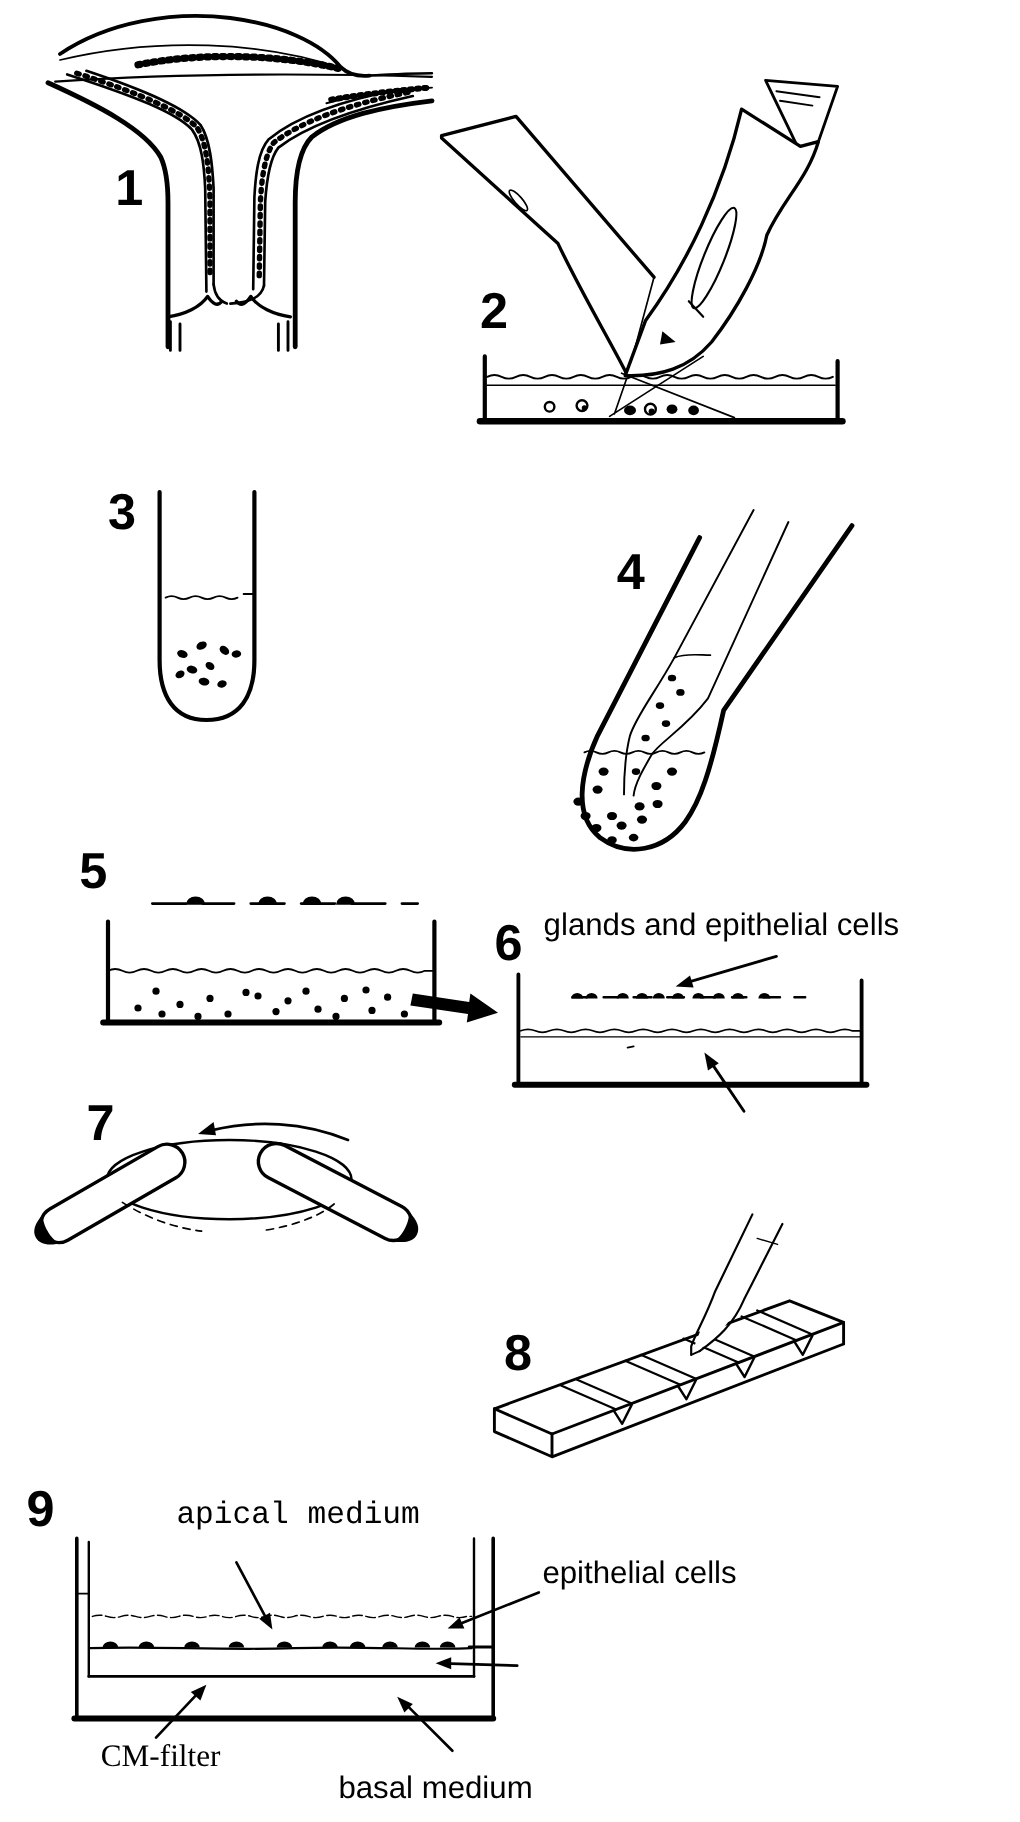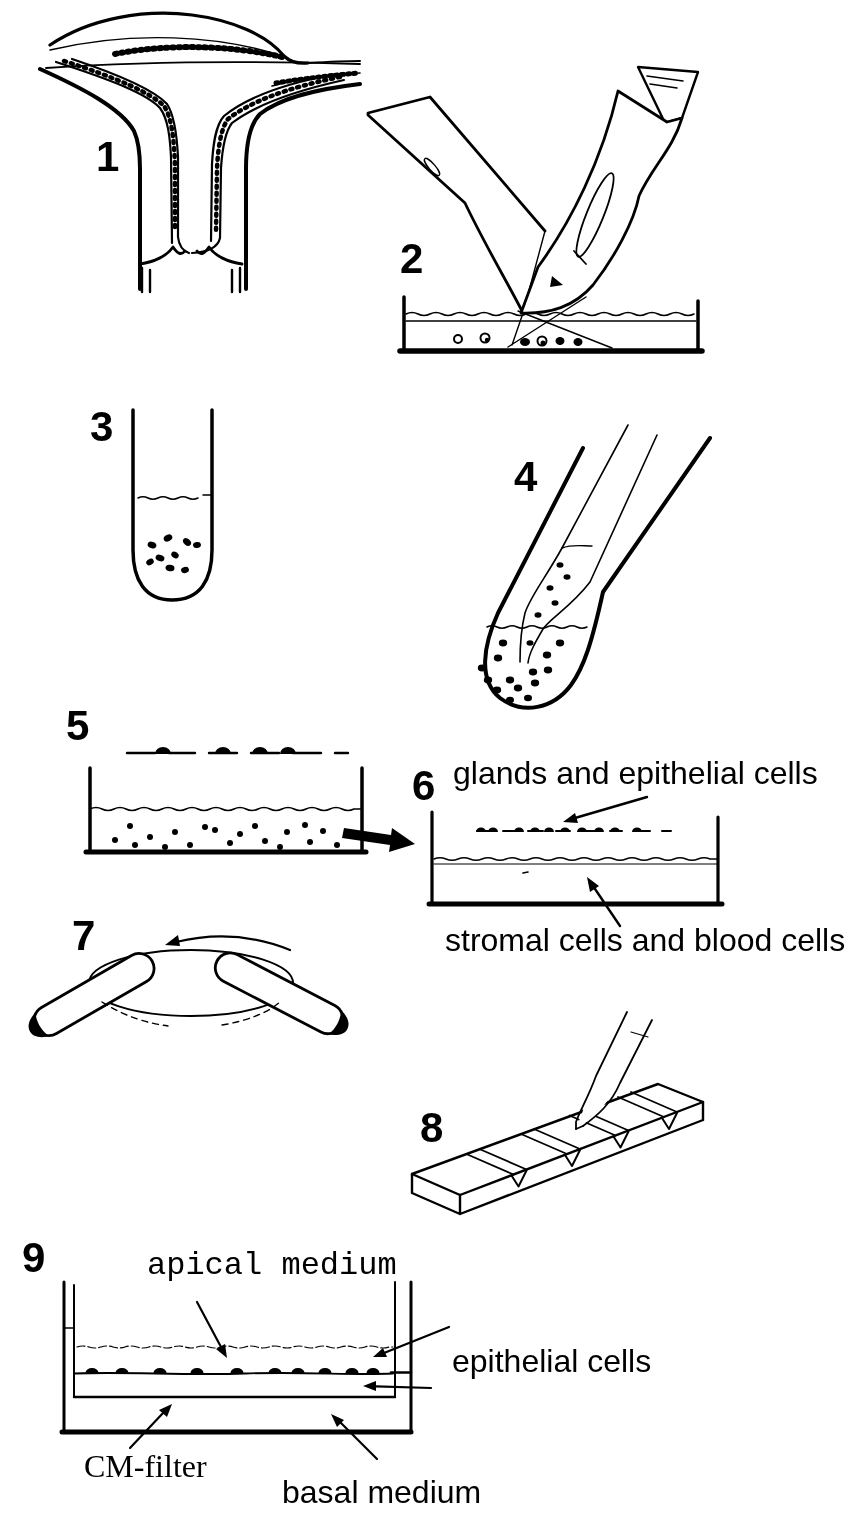--- a/index.html
+++ b/index.html
@@ -1,20 +1,20 @@
 <!DOCTYPE html>
 <html><head>
 <meta charset="utf-8">
 <style>
   html,body{margin:0;padding:0;background:#fff;}
   #fig{position:relative;width:850px;height:1518px;background:#fff;overflow:hidden;
        font-family:"Liberation Sans",sans-serif;color:#000;}
   .num{position:absolute;font-weight:bold;font-size:42px;line-height:1;white-space:nowrap;
        letter-spacing:0;color:#000;}
-  .lbl{position:absolute;font-size:32px;line-height:1.05;white-space:nowrap;color:#000;}
+  .lbl{position:absolute;font-size:26px;line-height:1.05;white-space:nowrap;color:#000;}
   svg{position:absolute;overflow:visible;}
   svg *{vector-effect:none;}
   .ink{stroke:#000;fill:none;stroke-linecap:round;stroke-linejoin:round;}
   .fill{fill:#000;stroke:none;}
   .wht{fill:#fff;stroke:none;}
 </style>
 </head>
 <body>
 
 <div id="fig">
@@ -234,19 +234,18 @@
   <span class="num" style="left:400px;top:238px;">2</span>
   <span class="num" style="left:90px;top:406px;">3</span>
   <span class="num" style="left:514px;top:456px;">4</span>
   <span class="num" style="left:66px;top:705px;">5</span>
   <span class="num" style="left:412px;top:765px;">6</span>
   <span class="num" style="left:72px;top:915px;">7</span>
   <span class="num" style="left:420px;top:1107px;">8</span>
   <span class="num" style="left:22px;top:1237px;">9</span>
 
   <span class="lbl" style="left:453px;top:757px;">glands and epithelial cells</span>
-  <span class="lbl" style="left:445px;top:924px;">stromal cells and blood cells</span>
   <span class="lbl" style="left:147px;top:1249px;font-family:Liberation Mono, monospace;">apical medium</span>
-  <span class="lbl" style="left:452px;top:1297px;margin-top:48px;">epithelial cells</span>
+  <span class="lbl" style="left:452px;top:1297px;">epithelial cells</span>
   <span class="lbl" style="left:84px;top:1450px;font-family:Liberation Serif, serif;">CM-filter</span>
   <span class="lbl" style="left:282px;top:1476px;">basal medium</span>
 
 </div>
 
 </body></html>

